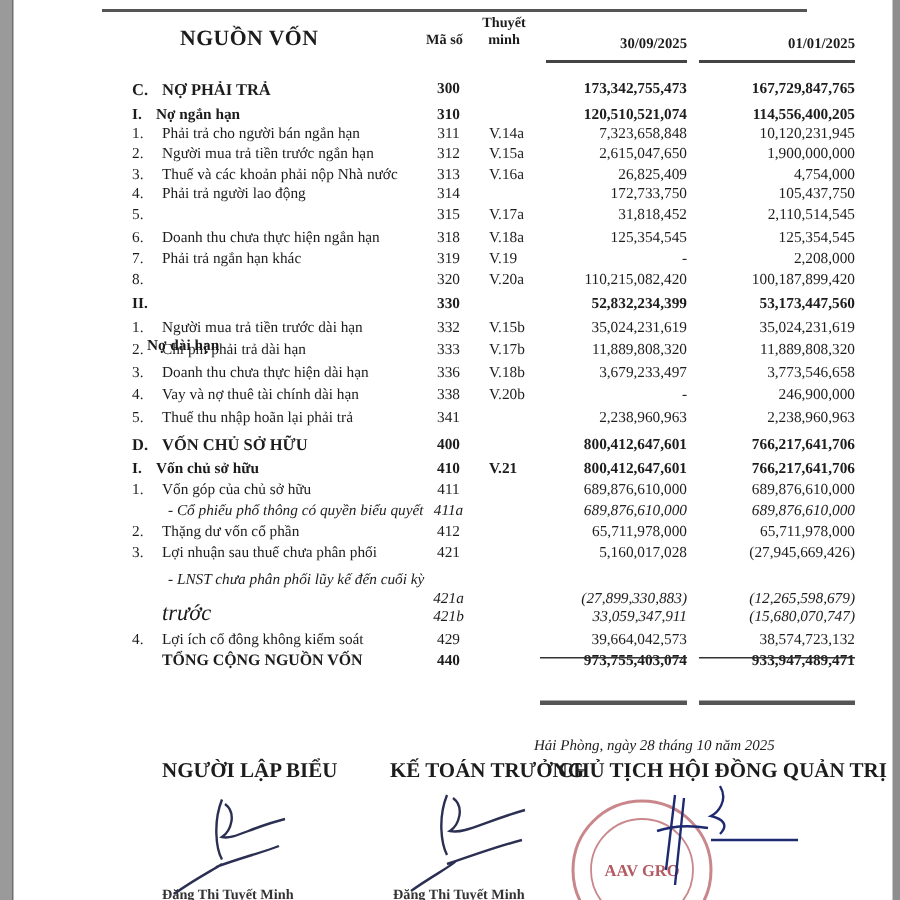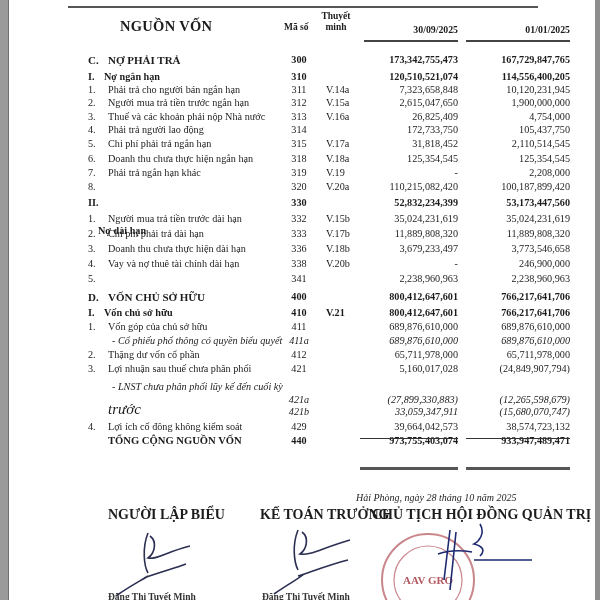--- a/index.html
+++ b/index.html
@@ -108,21 +108,20 @@
       <div class="row" style="top: 123px;">
         <span class="num">4.</span>
         <span class="lbl">Phải trả người lao động</span>
         <span class="code">314</span>
         <span class="note"></span>
         <span class="v1">172,733,750</span>
         <span class="v2">105,437,750</span>
       </div>
       <div class="row" style="top: 137px;">
         <span class="num">5.</span>
-        <span class="lbl">Chi phí phải trả ngắn hạn</span>
         <span class="code">315</span>
         <span class="note">V.17a</span>
         <span class="v1">31,818,452</span>
         <span class="v2">2,110,514,545</span>
       </div>
       <div class="row" style="top: 152px;">
         <span class="num">6.</span>
         <span class="lbl">Doanh thu chưa thực hiện ngắn hạn</span>
         <span class="code">318</span>
         <span class="note">V.18a</span>
@@ -179,20 +178,21 @@
       <div class="row" style="top: 257px;">
         <span class="num">4.</span>
         <span class="lbl">Vay và nợ thuê tài chính dài hạn</span>
         <span class="code">338</span>
         <span class="note">V.20b</span>
         <span class="v1">-</span>
         <span class="v2">246,900,000</span>
       </div>
       <div class="row" style="top: 272px;">
         <span class="num">5.</span>
+        <span class="lbl">Thuế thu nhập hoãn lại phải trả</span>
         <span class="code">341</span>
         <span class="note"></span>
         <span class="v1">2,238,960,963</span>
         <span class="v2">2,238,960,963</span>
       </div>
       <div class="row" style="top: 290px;">
         <span class="num b" style="font-size: 11px;">D.</span>
         <span class="lbl b" style="font-size: 11px;">VỐN CHỦ SỞ HỮU</span>
         <span class="code b">400</span>
         <span class="note b"></span>
@@ -229,21 +229,21 @@
         <span class="note"></span>
         <span class="v1">65,711,978,000</span>
         <span class="v2">65,711,978,000</span>
       </div>
       <div class="row" style="top: 362px;">
         <span class="num">3.</span>
         <span class="lbl">Lợi nhuận sau thuế chưa phân phối</span>
         <span class="code">421</span>
         <span class="note"></span>
         <span class="v1">5,160,017,028</span>
-        <span class="v2">(24,849,907,794)</span>
+        <span class="v2">(27,945,669,426)</span>
       </div>
       <div class="row" style="top: 380px;">
         <span class="lbl i" style="left: 112px;">- LNST chưa phân phối lũy kế đến cuối kỳ</span>
         <span class="lbl i" style="left: 108px; top: 22px; font-size: 15px;">trước</span>
         <span class="code i" style="top: 13px;">421a</span>
         <span class="note i"></span>
         <span class="v1 i" style="top: 13px;">(27,899,330,883)</span>
         <span class="v2 i" style="top: 13px;">(12,265,598,679)</span>
       </div>
       <div class="row" style="top: 405px;">

